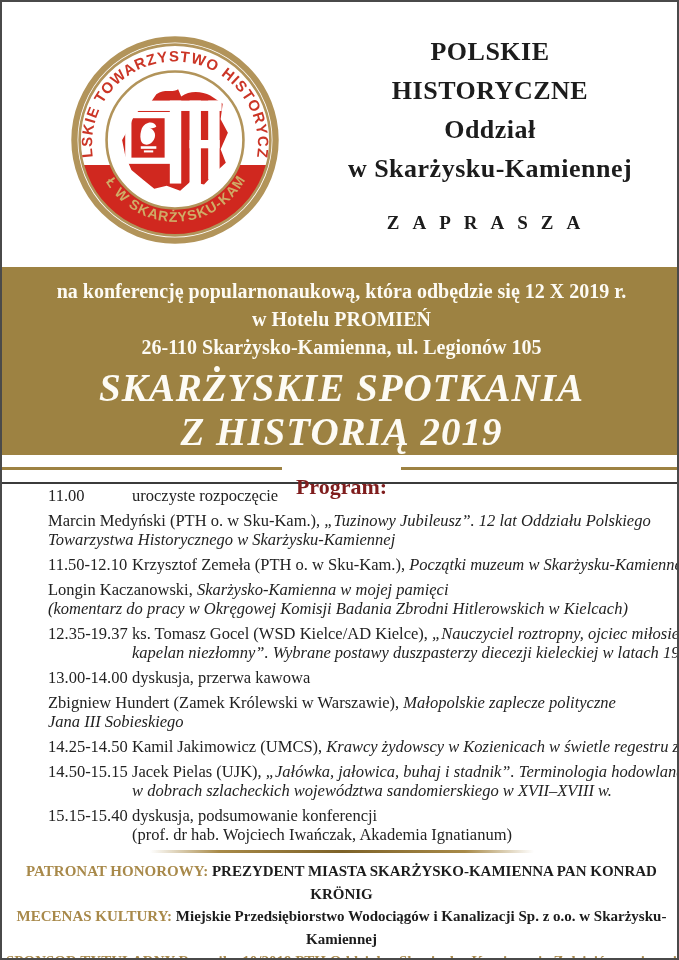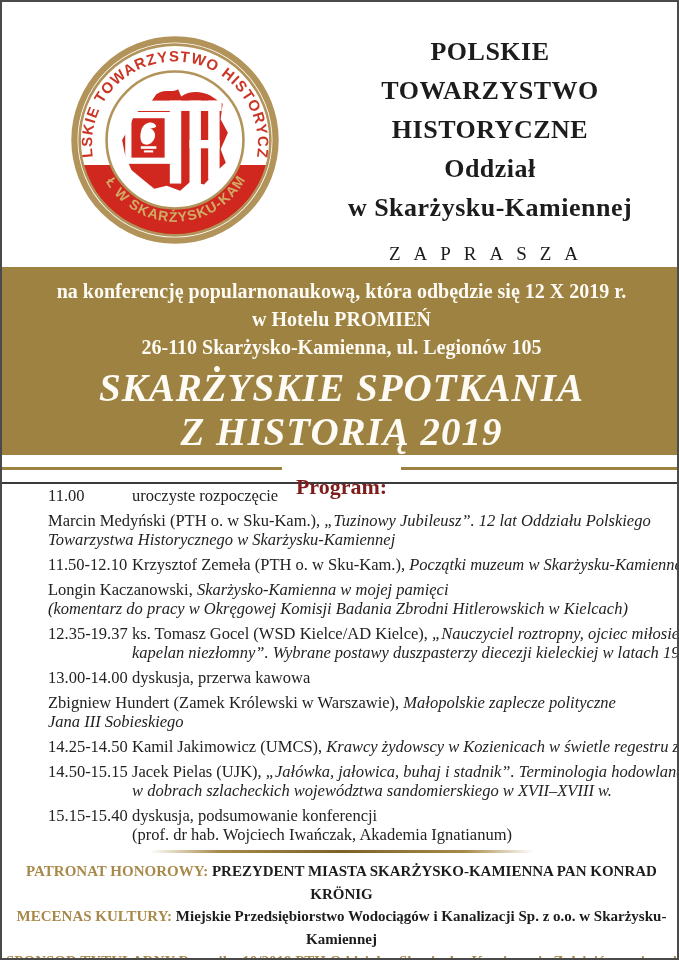--- a/index.html
+++ b/index.html
@@ -10,21 +10,21 @@
     border:2px solid #4a4a4a;
     box-sizing:border-box;
     overflow:hidden;
     font-family:"Liberation Serif", "DejaVu Serif", serif;
     color:#1c1c1c;
   }
   
   .seal{position:absolute;left:64px;top:26px;width:218px;height:224px;}
   .org-block{position:absolute;left:308px;top:30px;width:360px;text-align:center;}
   .org-line{font-weight:bold;font-size:26px;line-height:39px;letter-spacing:.5px;white-space:nowrap;}
-  .invite-line{margin-top:16px;font-size:19px;letter-spacing:13px;white-space:nowrap;}
+  .invite-line{margin-top:24px;font-size:19px;letter-spacing:13px;white-space:nowrap;font-weight:bold;}
   
   .banner{
     position:absolute;left:0;top:265px;width:679px;height:188px;
     background:#9d8242;color:#fdfbf4;text-align:center;
   }
   .banner-intro{font-weight:bold;font-size:20px;line-height:28px;}
   .banner-intro.first{padding-top:10px;}
   .banner-title{font-weight:bold;font-style:italic;font-size:39px;line-height:44px;letter-spacing:1px;}
   .banner-title.first{margin-top:5px;}
   
@@ -108,21 +108,20 @@
       <path d="M73,97 c3,-7 12,-8 14,-2 c-2,2 -5,2 -7,1 c6,2 8,9 3,14 c-4,4 -10,3 -11,-2 c-1,-4 0,-8 1,-11 z"></path>
       <rect x="72" y="114" width="15" height="2.5"></rect>
       <rect x="75" y="118" width="9" height="2"></rect>
     </g>
 
     <text x="-999" y="-999">PTH</text>
   </svg>
 
   <div class="org-block">
     <div class="org-line">POLSKIE</div>
-    <div class="org-line">TOWARZYSTWO</div>
     <div class="org-line">HISTORYCZNE</div>
     <div class="org-line">Oddział</div>
     <div class="org-line">w Skarżysku-Kamiennej</div>
     <div class="invite-line">ZAPRASZA</div>
   </div>
 
   <div class="banner">
     <div class="banner-intro first">na konferencję popularnonaukową, która odbędzie się 12 X 2019 r.</div>
     <div class="banner-intro">w Hotelu PROMIEŃ</div>
     <div class="banner-intro">26-110 Skarżysko-Kamienna, ul. Legionów 105</div>

